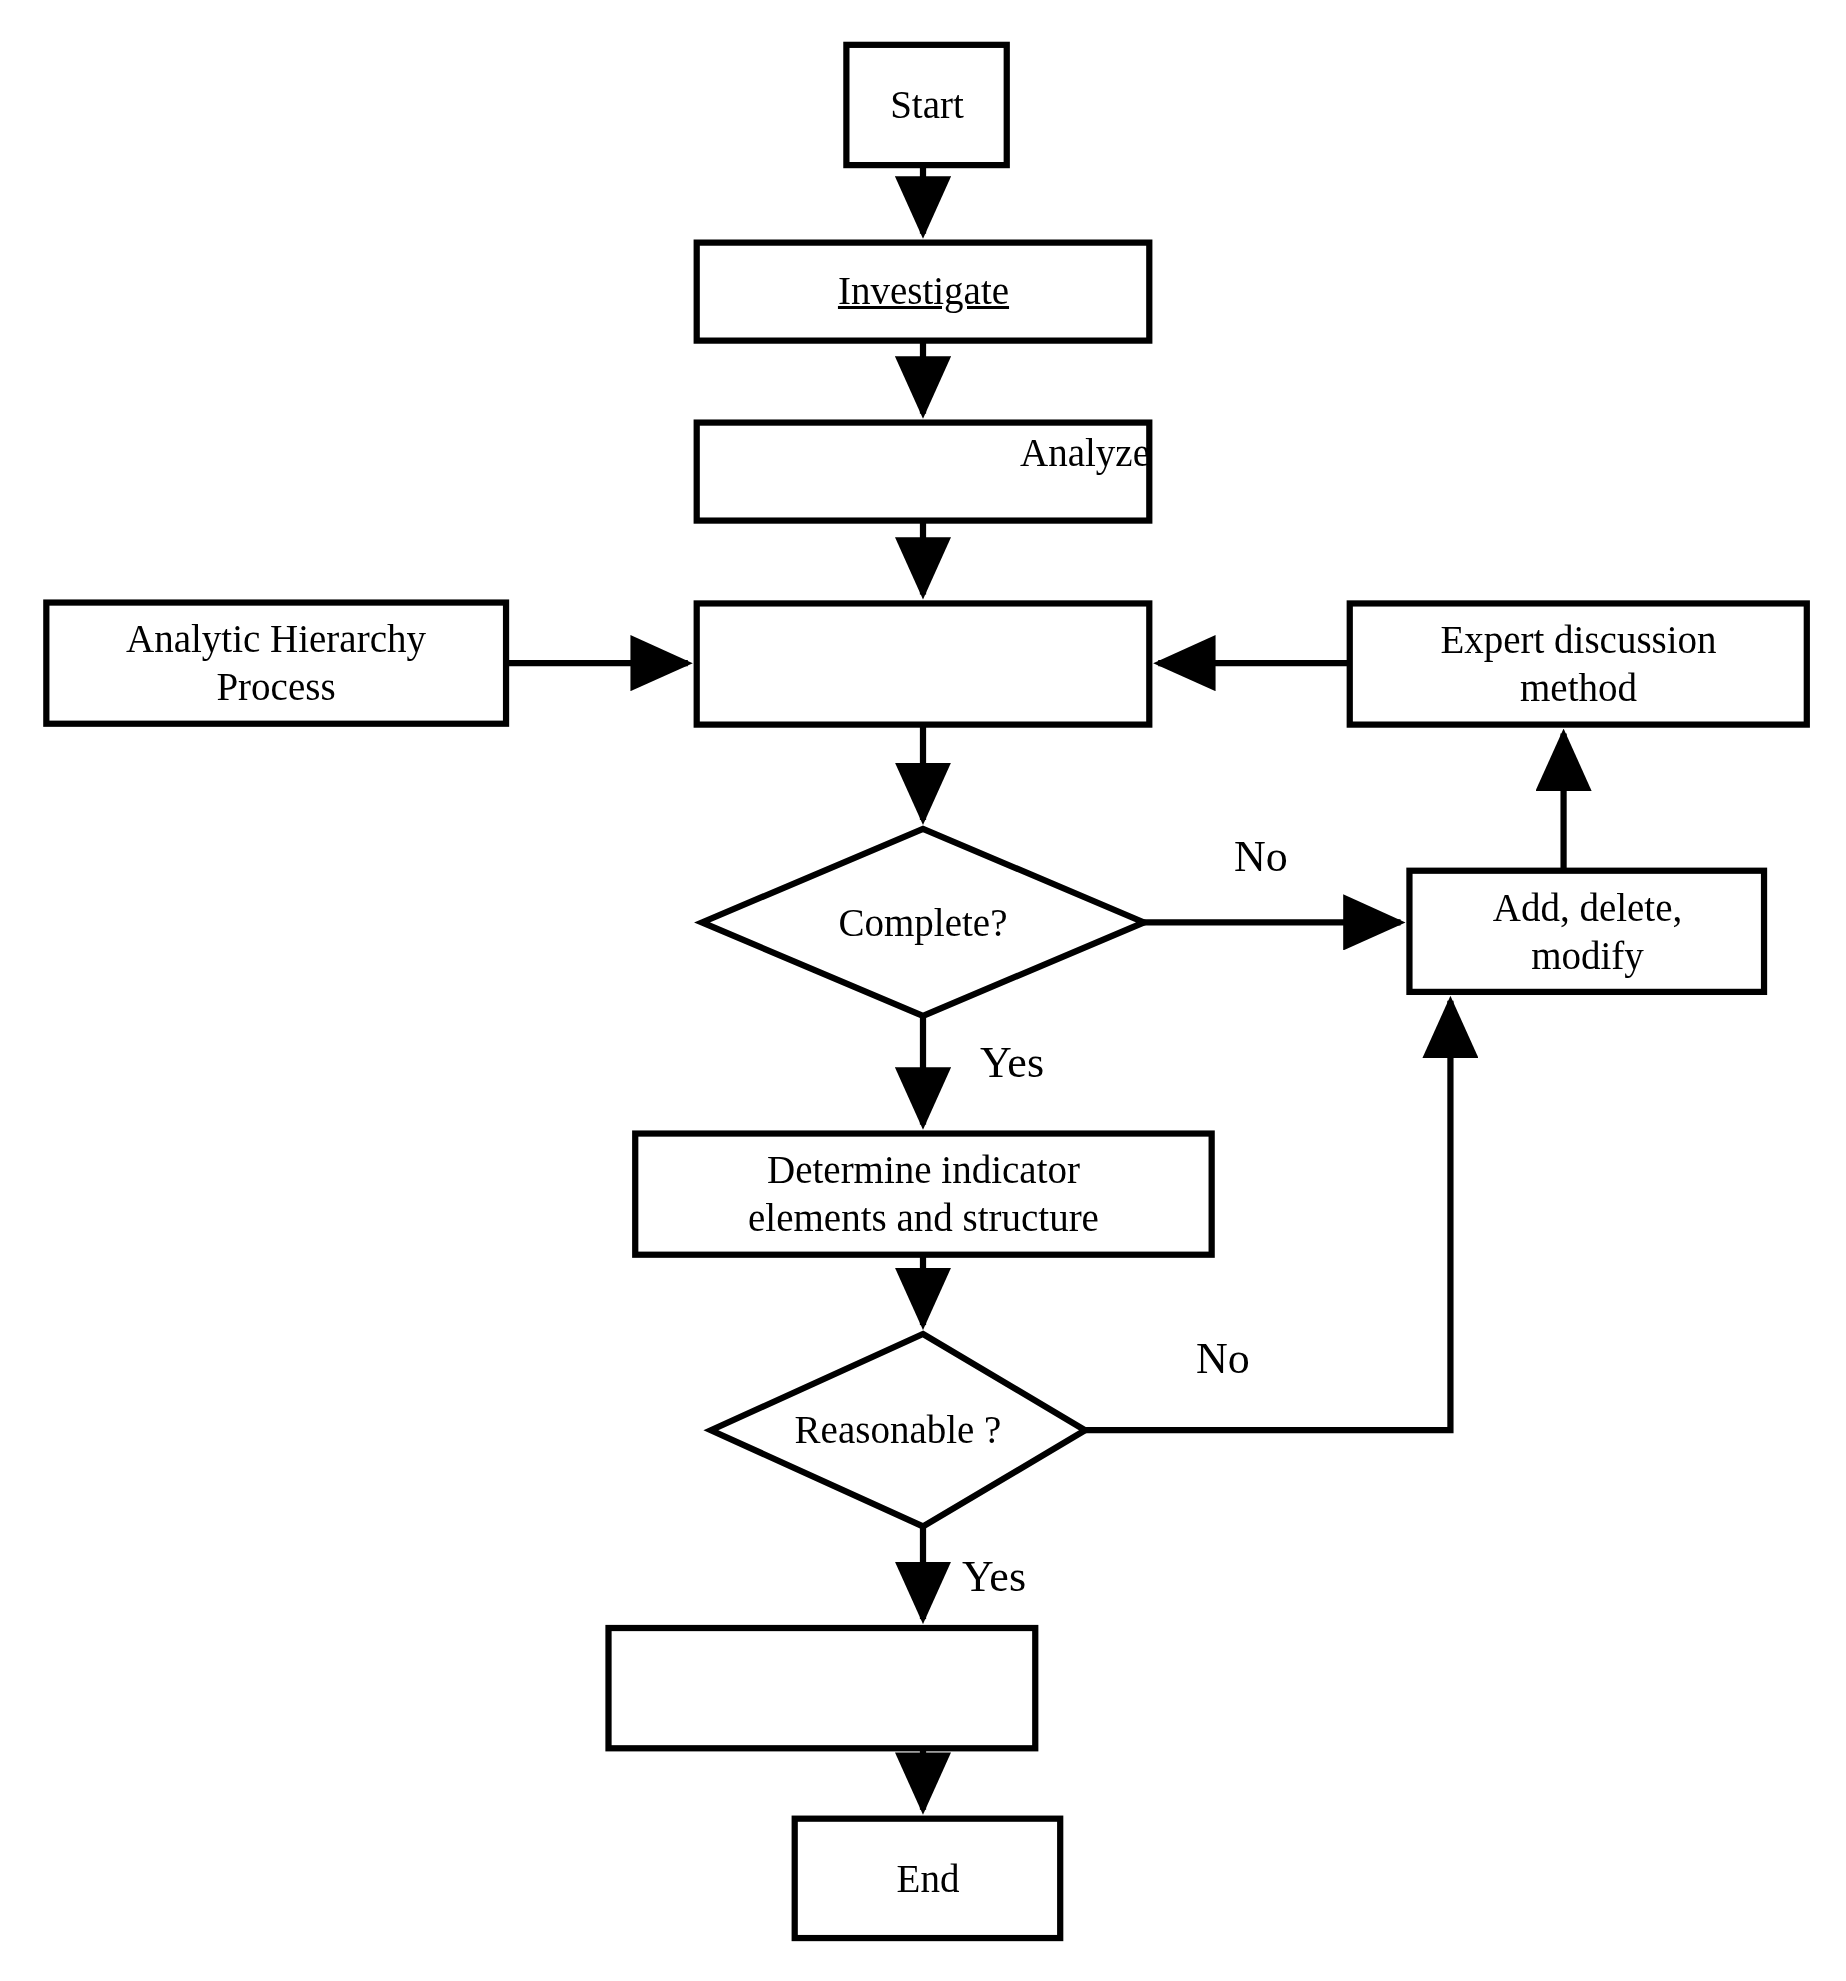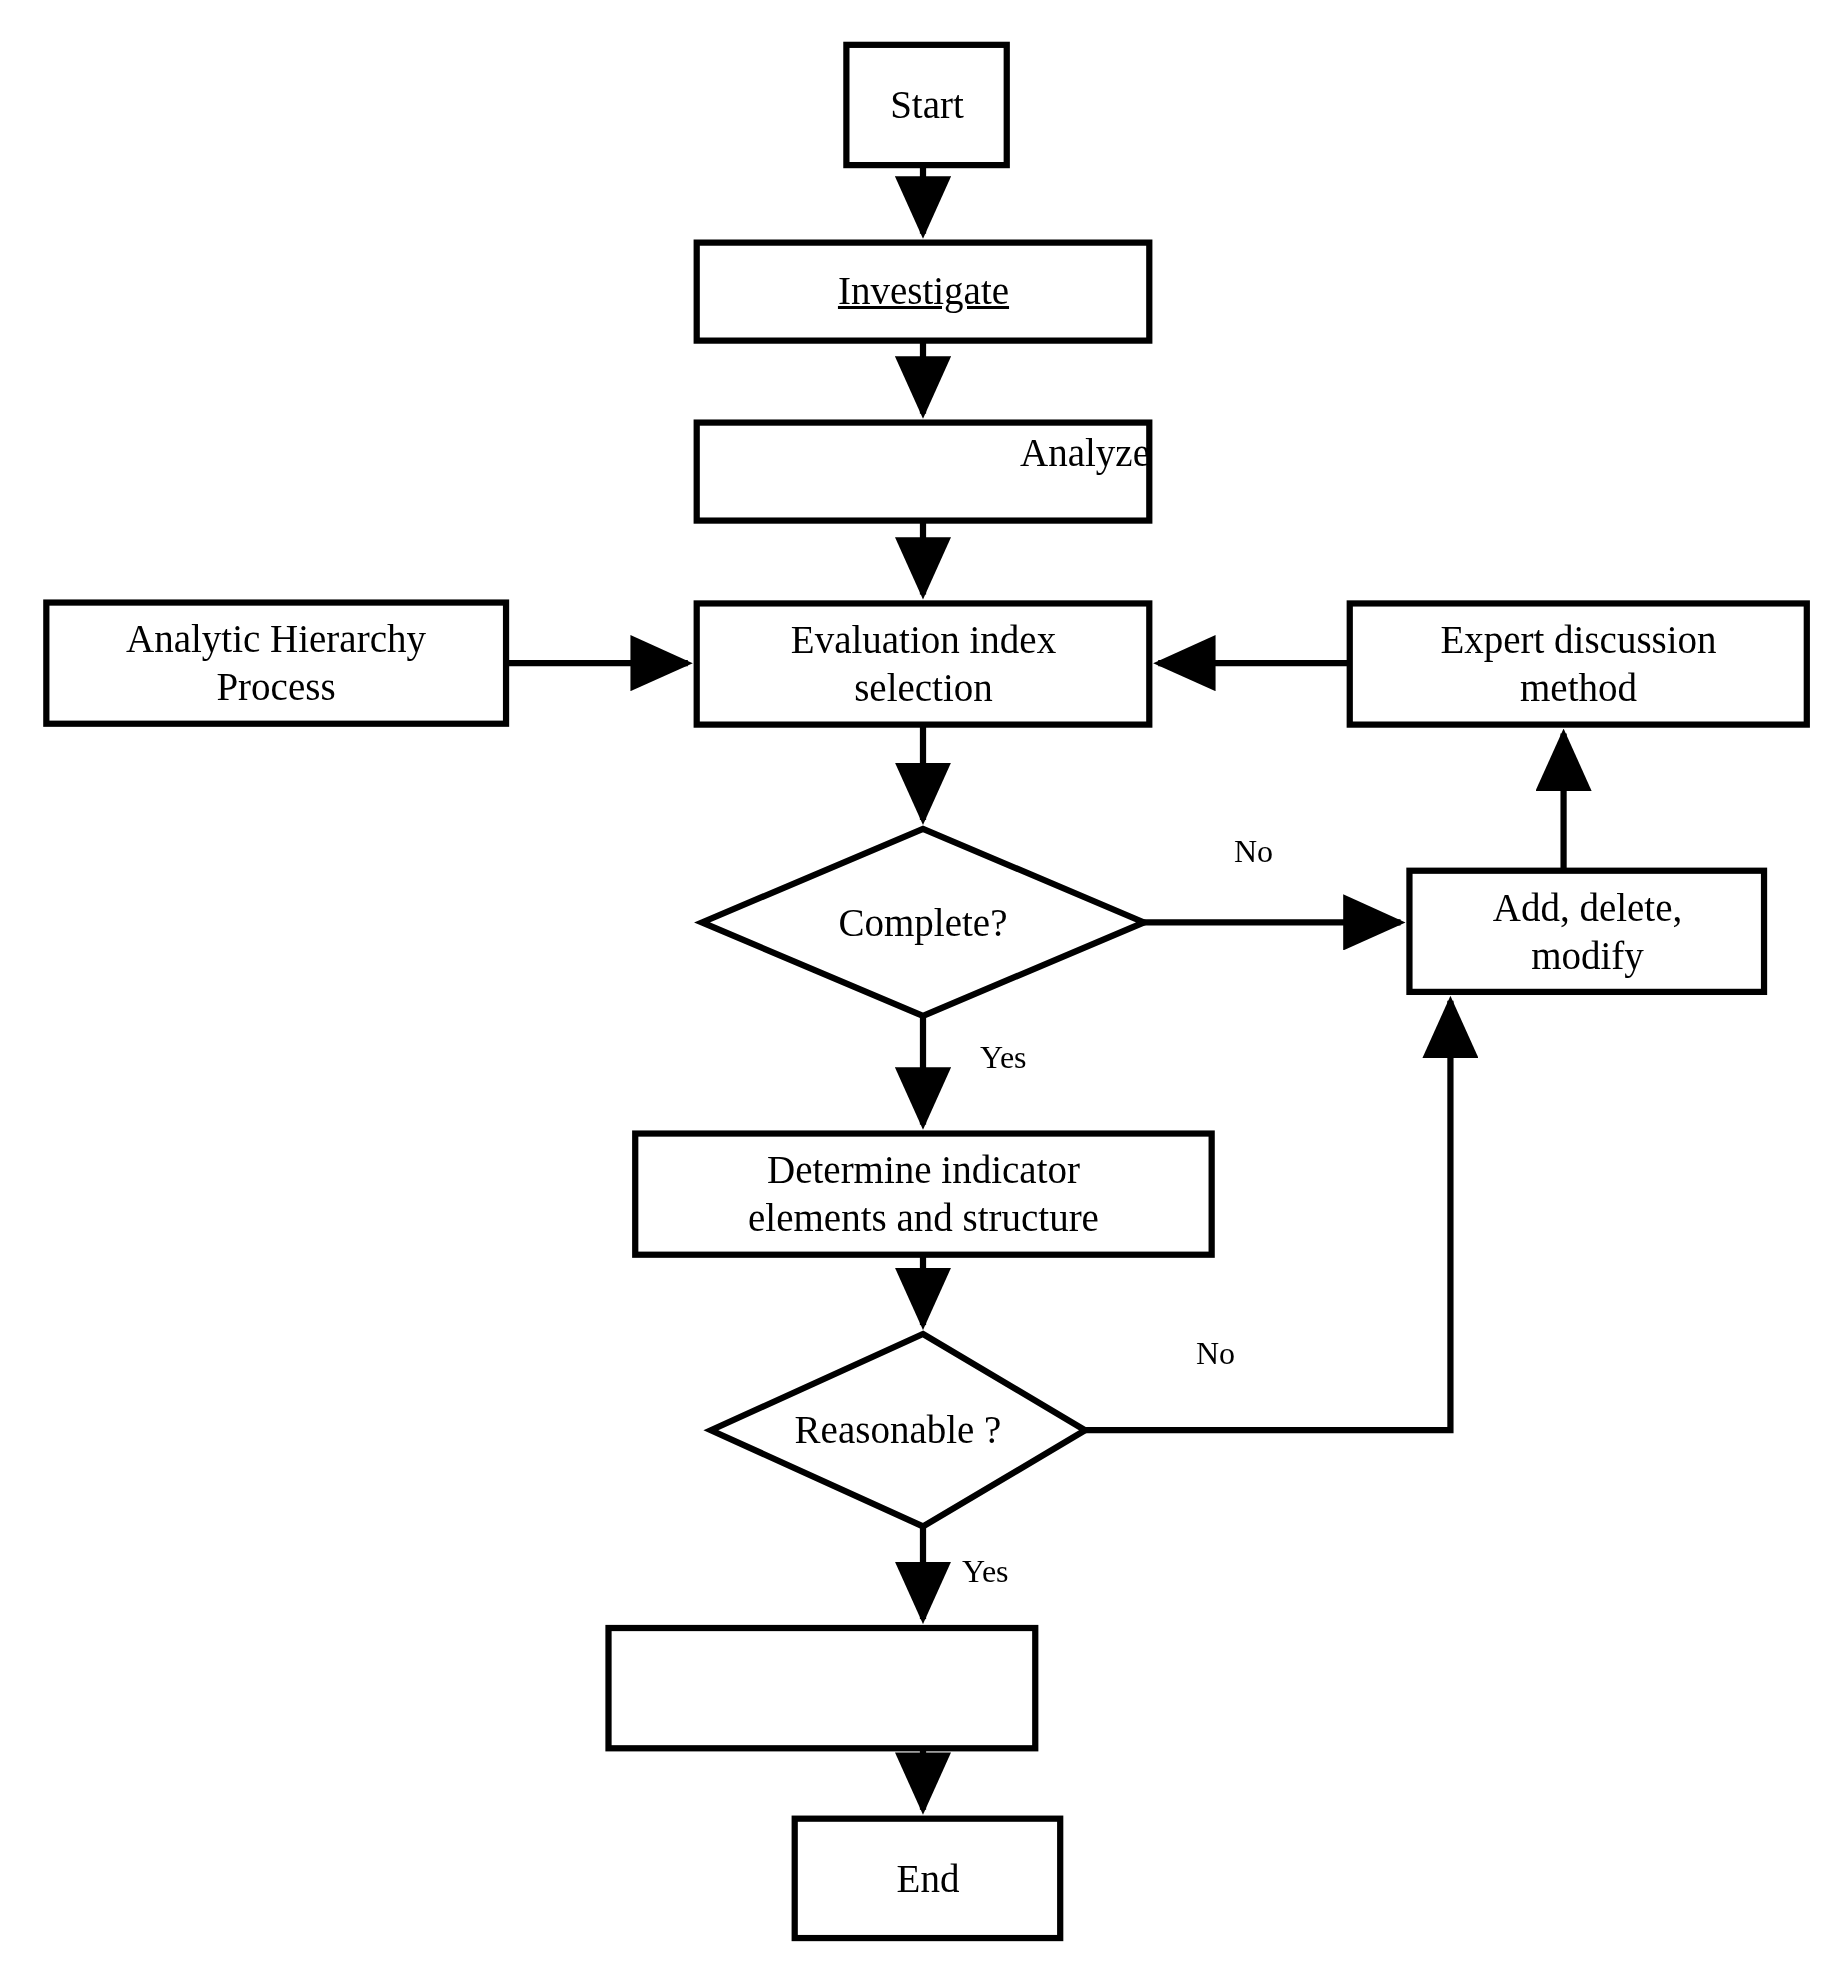--- a/index.html
+++ b/index.html
@@ -33,21 +33,21 @@
     font-family: "Liberation Serif", "DejaVu Serif", serif;
     font-size: 39px;
     line-height: 1.22;
     white-space: pre-line;
     pointer-events: none;
   }
   .edge-label {
     position: absolute;
     color: #000000;
     font-family: "Liberation Serif", "DejaVu Serif", serif;
-    font-size: 32px;
+    font-size: 44px;
     line-height: 1;
     white-space: nowrap;
   }
 </style>
 </head>
 <body>
 
 <div id="canvas">
 
   <svg id="flow-svg" viewBox="0 0 2072 2224" xmlns="http://www.w3.org/2000/svg">
@@ -126,24 +126,20 @@
 
   <div class="node-label" style="left:697px; top:404px; width:453px; height:98px;justify-content:flex-end;">
     <span>Analyze</span>
   </div>
 
   <div class="node-label" style="left:46px; top:602px; width:460px; height:121px;">
     <span>Analytic Hierarchy
 Process</span>
   </div>
 
-  <div class="node-label" style="left:697px; top:603px; width:453px; height:121px;">
-    <span>Evaluation index
-selection</span>
-  </div>
 
   <div class="node-label" style="left:1350px; top:603px; width:457px; height:121px;">
     <span>Expert discussion
 method</span>
   </div>
 
   <div class="node-label" style="left:702px; top:829px; width:442px; height:187px;">
     <span>Complete?</span>
   </div>
 

